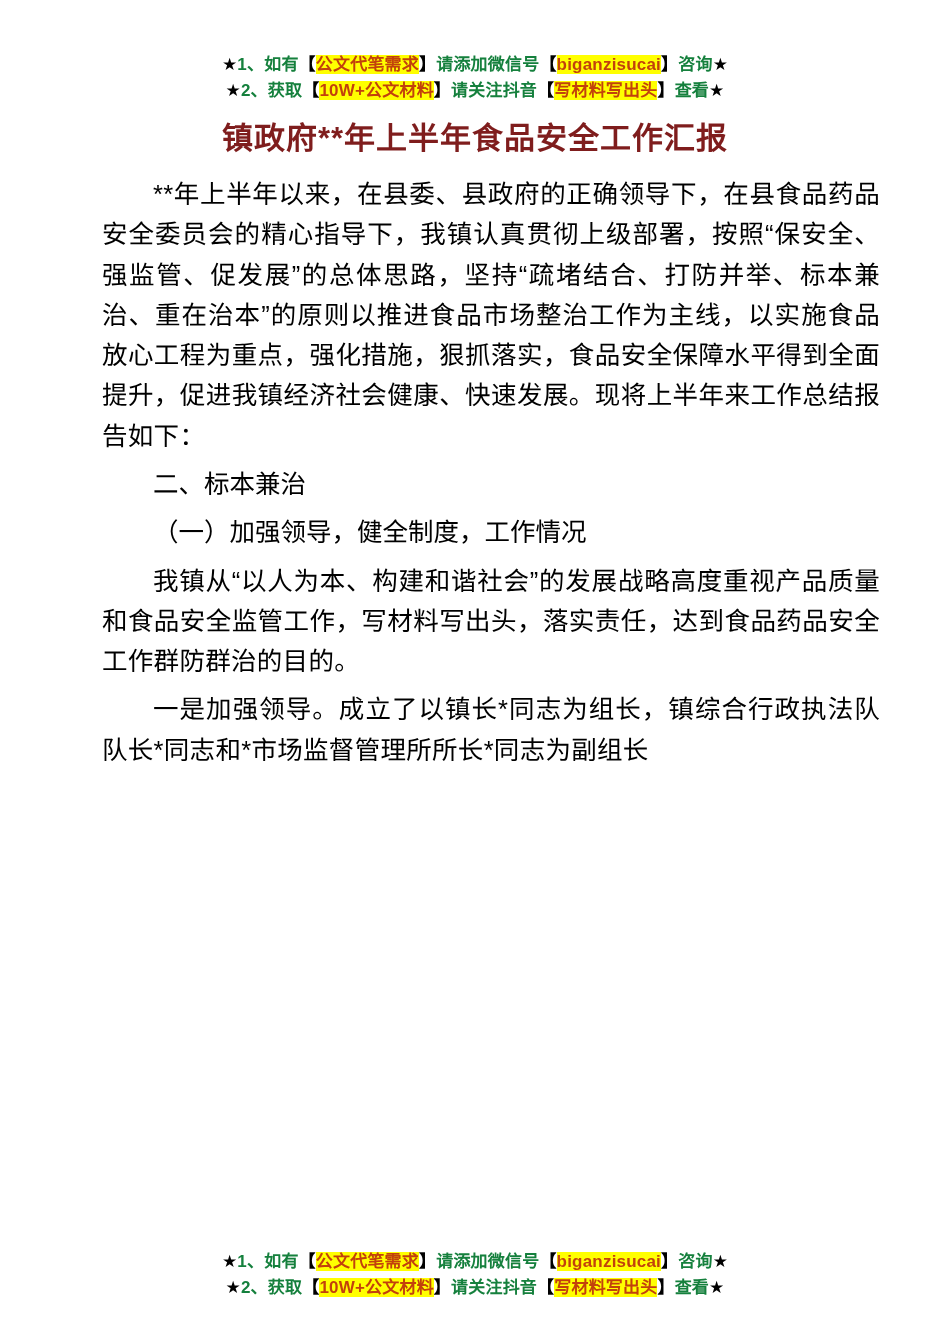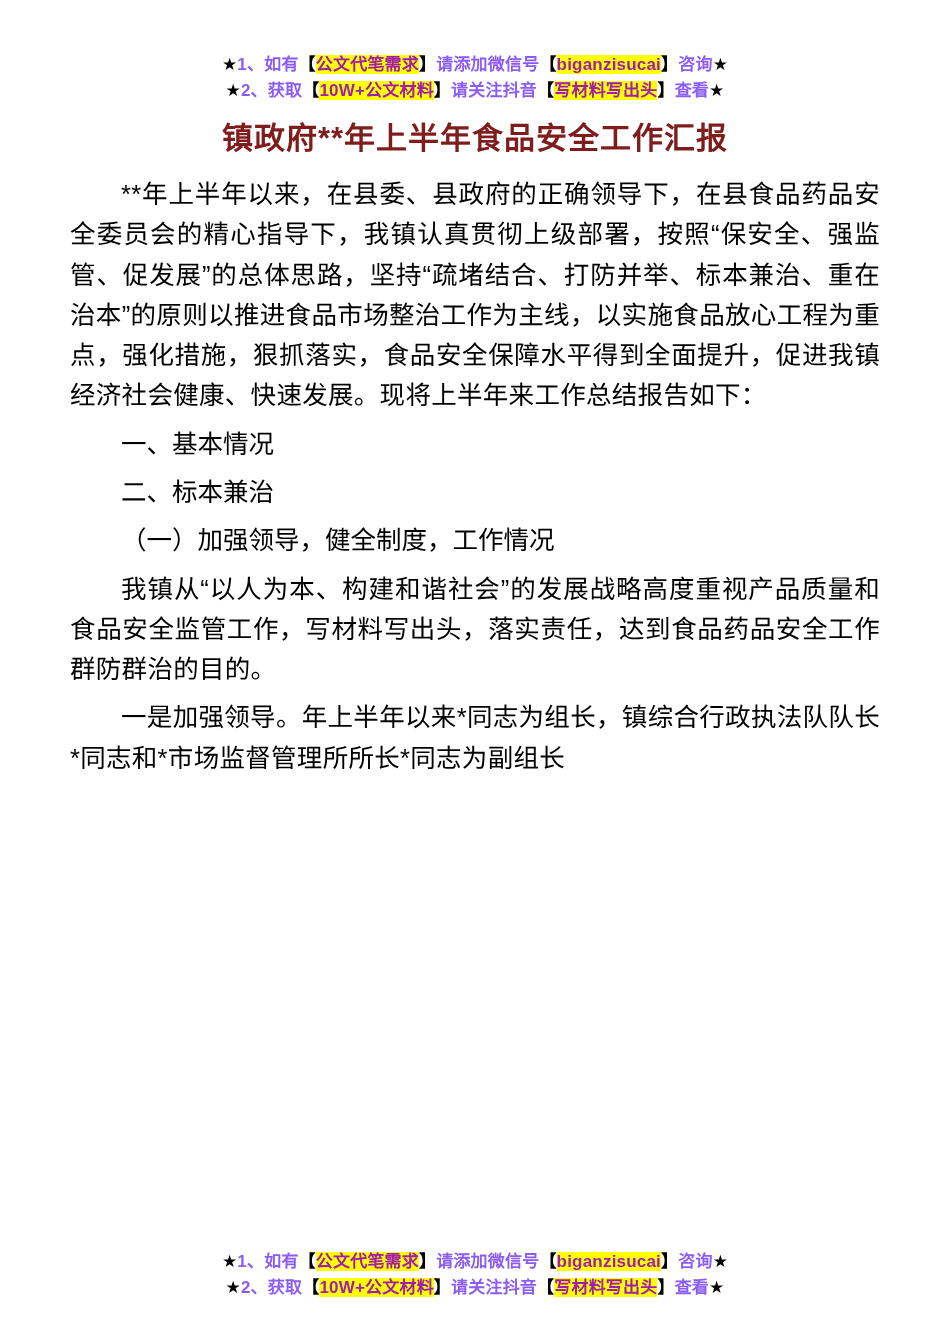--- a/index.html
+++ b/index.html
@@ -29,24 +29,24 @@
     text-align: center;
     font-weight: bold;
     line-height: 1.5;
     letter-spacing: 0.2px;
   }
   .promo-line {
     font-size: 17px;
     white-space: nowrap;
   }
   .promo .star { color: #000; }
-  .promo .plain { color: #8b5cf6; }
+  .promo .plain { color: #15803d; }
   .hl-red-yellow {
     background: #ffff00;
-    color: #a21caf;
+    color: #c2410c;
   }
   .bracket { color: #000; }
 
   .promo-top { margin-bottom: 10px; }
   .promo-bottom {
     position: absolute;
     left: 0;
     right: 0;
     bottom: 44px;
   }
@@ -73,45 +73,45 @@
   }
   .heading {
     font-size: 25.5px;
     line-height: 1.58;
     text-indent: 2em;
     margin: 0 0 8px 0;
     font-weight: normal;
   }
   .content-area {
     margin-top: 4px;
+    margin-left: 32px;
   }
 </style>
 </head>
 <body>
 
 <div class="page">
 
   <div class="promo promo-top">
     <div class="promo-line">
       <span class="star">★</span><span class="plain">1、如有</span><span class="bracket">【</span><span class="hl-red-yellow">公文代笔需求</span><span class="bracket">】</span><span class="plain">请添加微信号</span><span class="bracket">【</span><span class="hl-red-yellow">biganzisucai</span><span class="bracket">】</span><span class="plain">咨询</span><span class="star">★</span>
     </div>
     <div class="promo-line">
       <span class="star">★</span><span class="plain">2、获取</span><span class="bracket">【</span><span class="hl-red-yellow">10W+公文材料</span><span class="bracket">】</span><span class="plain">请关注抖音</span><span class="bracket">【</span><span class="hl-red-yellow">写材料写出头</span><span class="bracket">】</span><span class="plain">查看</span><span class="star">★</span>
     </div>
   </div>
 
   <div class="doc-title">镇政府**年上半年食品安全工作汇报</div>
 
   <div class="content-area">
     <p class="para">**年上半年以来，在县委、县政府的正确领导下，在县食品药品安全委员会的精心指导下，我镇认真贯彻上级部署，按照“保安全、强监管、促发展”的总体思路，坚持“疏堵结合、打防并举、标本兼治、重在治本”的原则以推进食品市场整治工作为主线，以实施食品放心工程为重点，强化措施，狠抓落实，食品安全保障水平得到全面提升，促进我镇经济社会健康、快速发展。现将上半年来工作总结报告如下：</p>
-    <p class="heading">一、基本情况</p>
     <p class="heading">二、标本兼治</p>
     <p class="heading">（一）加强领导，健全制度，工作情况</p>
     <p class="para">我镇从“以人为本、构建和谐社会”的发展战略高度重视产品质量和食品安全监管工作，写材料写出头，落实责任，达到食品药品安全工作群防群治的目的。</p>
-    <p class="para">一是加强领导。年上半年以来*同志为组长，镇综合行政执法队队长*同志和*市场监督管理所所长*同志为副组长</p>
+    <p class="para">一是加强领导。成立了以镇长*同志为组长，镇综合行政执法队队长*同志和*市场监督管理所所长*同志为副组长</p>
   </div>
 
   <div class="promo promo-bottom">
     <div class="promo-line">
       <span class="star">★</span><span class="plain">1、如有</span><span class="bracket">【</span><span class="hl-red-yellow">公文代笔需求</span><span class="bracket">】</span><span class="plain">请添加微信号</span><span class="bracket">【</span><span class="hl-red-yellow">biganzisucai</span><span class="bracket">】</span><span class="plain">咨询</span><span class="star">★</span>
     </div>
     <div class="promo-line">
       <span class="star">★</span><span class="plain">2、获取</span><span class="bracket">【</span><span class="hl-red-yellow">10W+公文材料</span><span class="bracket">】</span><span class="plain">请关注抖音</span><span class="bracket">【</span><span class="hl-red-yellow">写材料写出头</span><span class="bracket">】</span><span class="plain">查看</span><span class="star">★</span>
     </div>
   </div>

